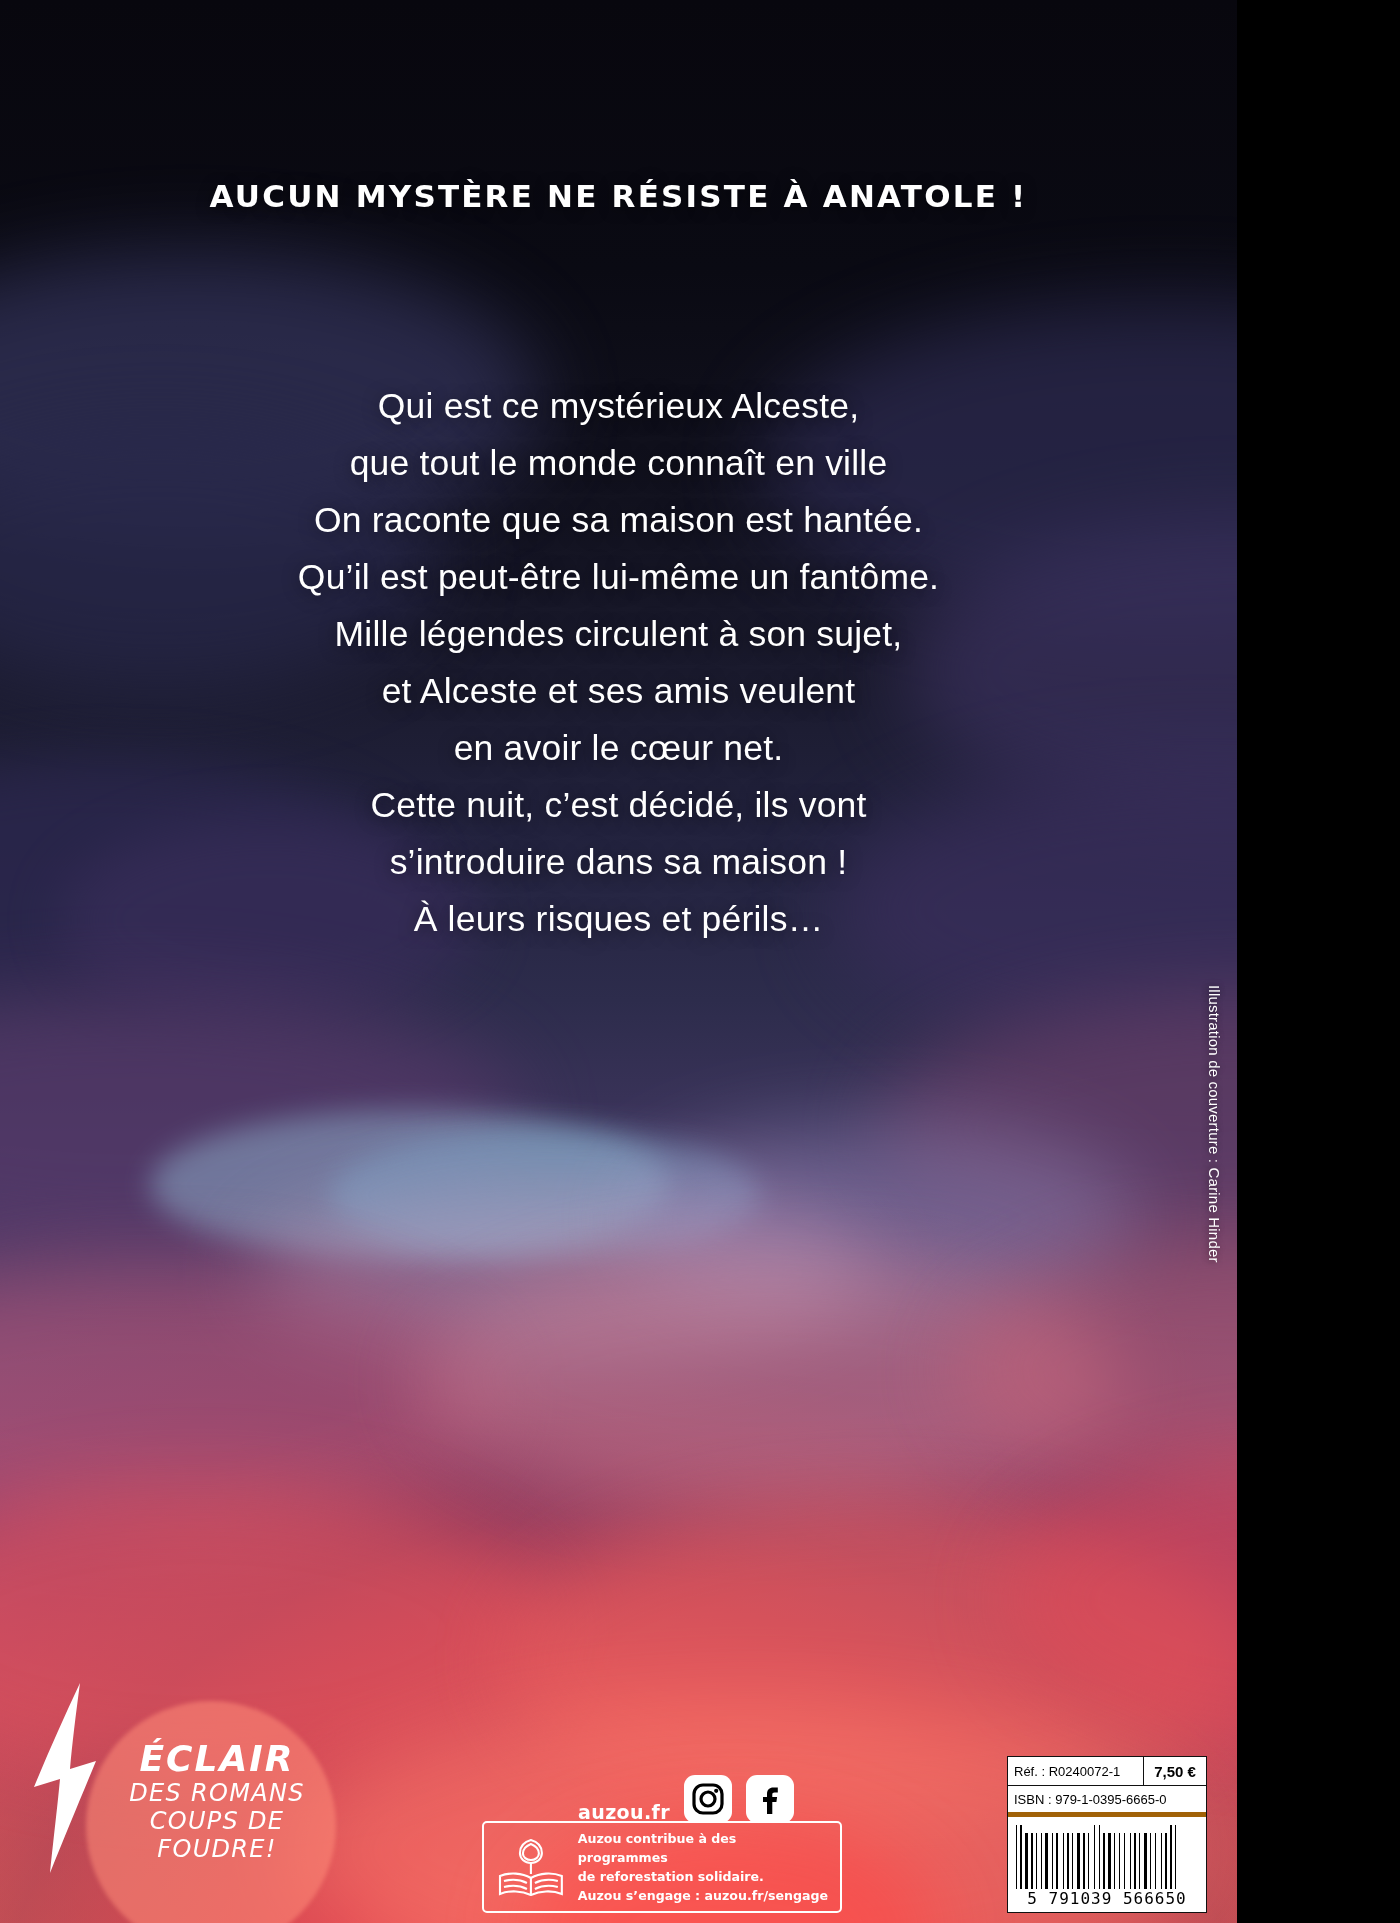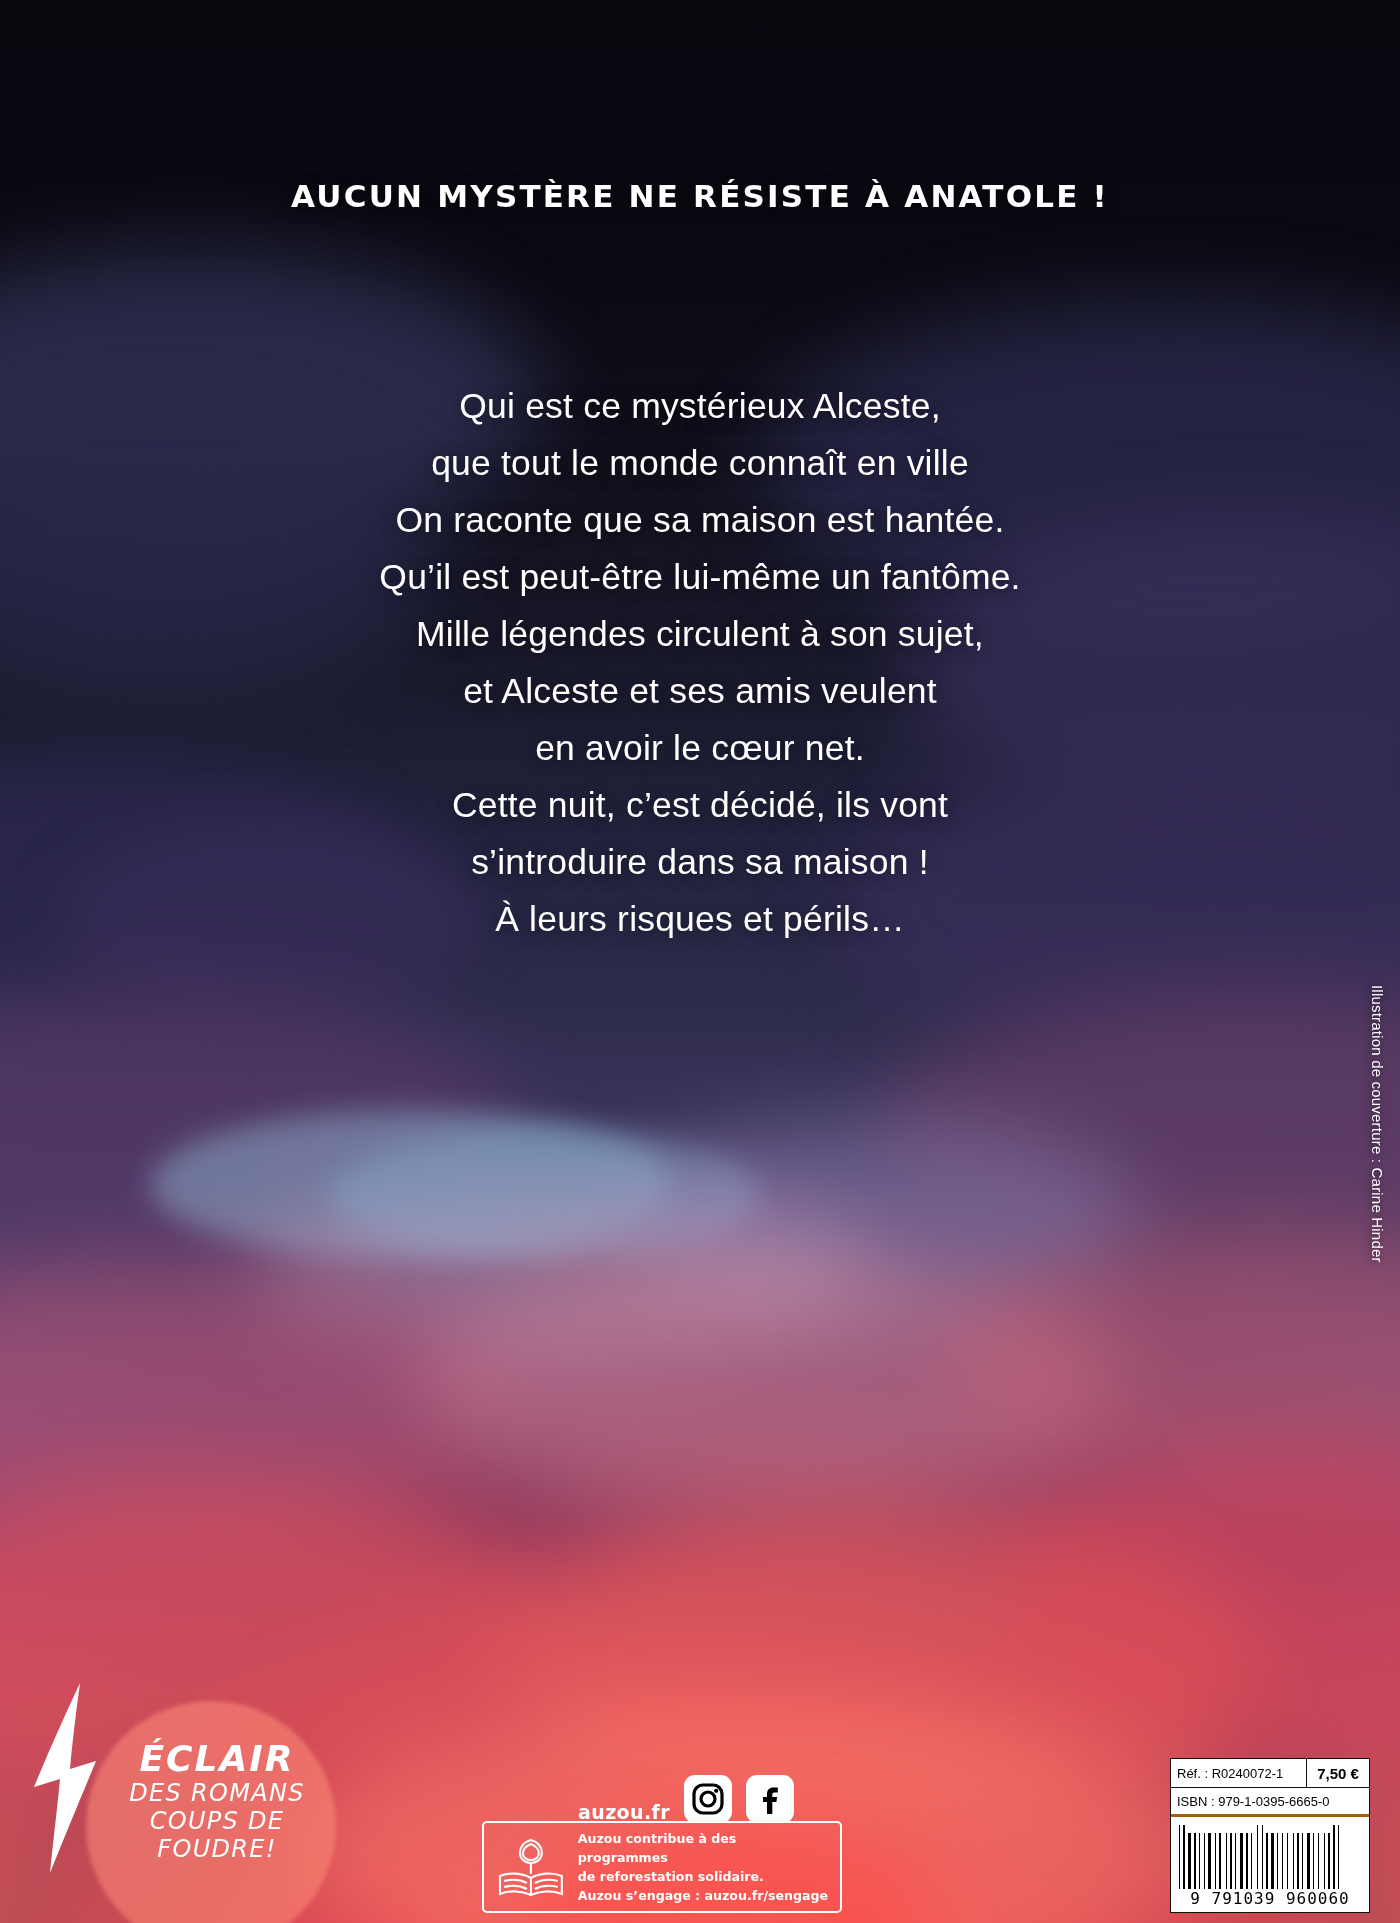--- a/index.html
+++ b/index.html
@@ -5,21 +5,21 @@
   html, body {
     margin: 0;
     padding: 0;
     background: #000;
   }
   body {
     font-family: "Liberation Sans", sans-serif;
   }
   .page {
     position: relative;
-    width: 1400px;
+    width: 1237px;
     height: 1923px;
     overflow: hidden;
     background: #3b82f6;
   }
 
   
   .sky {
     position: absolute;
     inset: 0;
     background:
@@ -225,21 +225,21 @@
     font-size: 15px;
     font-weight: 700;
     color: #000;
   }
   .bc-isbn {
     height: 26px;
     display: flex; align-items: center;
     padding-left: 6px;
     font-size: 13px;
     color: #000;
-    border-bottom: 3px solid #a16207;
+    border-bottom: 5px solid #a16207;
   }
   .bc-bars {
     height: 72px;
     padding: 6px 8px 0 8px;
     display: flex;
     align-items: flex-end;
     gap: 1px;
     box-sizing: border-box;
   }
   .bc-bars i { display: block; background: #000; }
@@ -417,16 +417,16 @@
         <i style="width: 3px; height: 56px; background: transparent;"></i>
         <i style="width: 1px; height: 56px; background: rgb(0, 0, 0);"></i>
         <i style="width: 1px; height: 56px; background: transparent;"></i>
         <i style="width: 2px; height: 56px; background: rgb(0, 0, 0);"></i>
         <i style="width: 1px; height: 56px; background: transparent;"></i>
         <i style="width: 2px; height: 64px; background: rgb(0, 0, 0);"></i>
         <i style="width: 1px; height: 64px; background: transparent;"></i>
         <i style="width: 1px; height: 64px; background: rgb(0, 0, 0);"></i>
         <i style="width: 3px; height: 64px; background: transparent;"></i>
       </div>
-    <div class="bc-num">9 791039 960060</div>
+    <div class="bc-num">5 791039 566650</div>
   </div>
 
 </div>
 
 </body></html>

